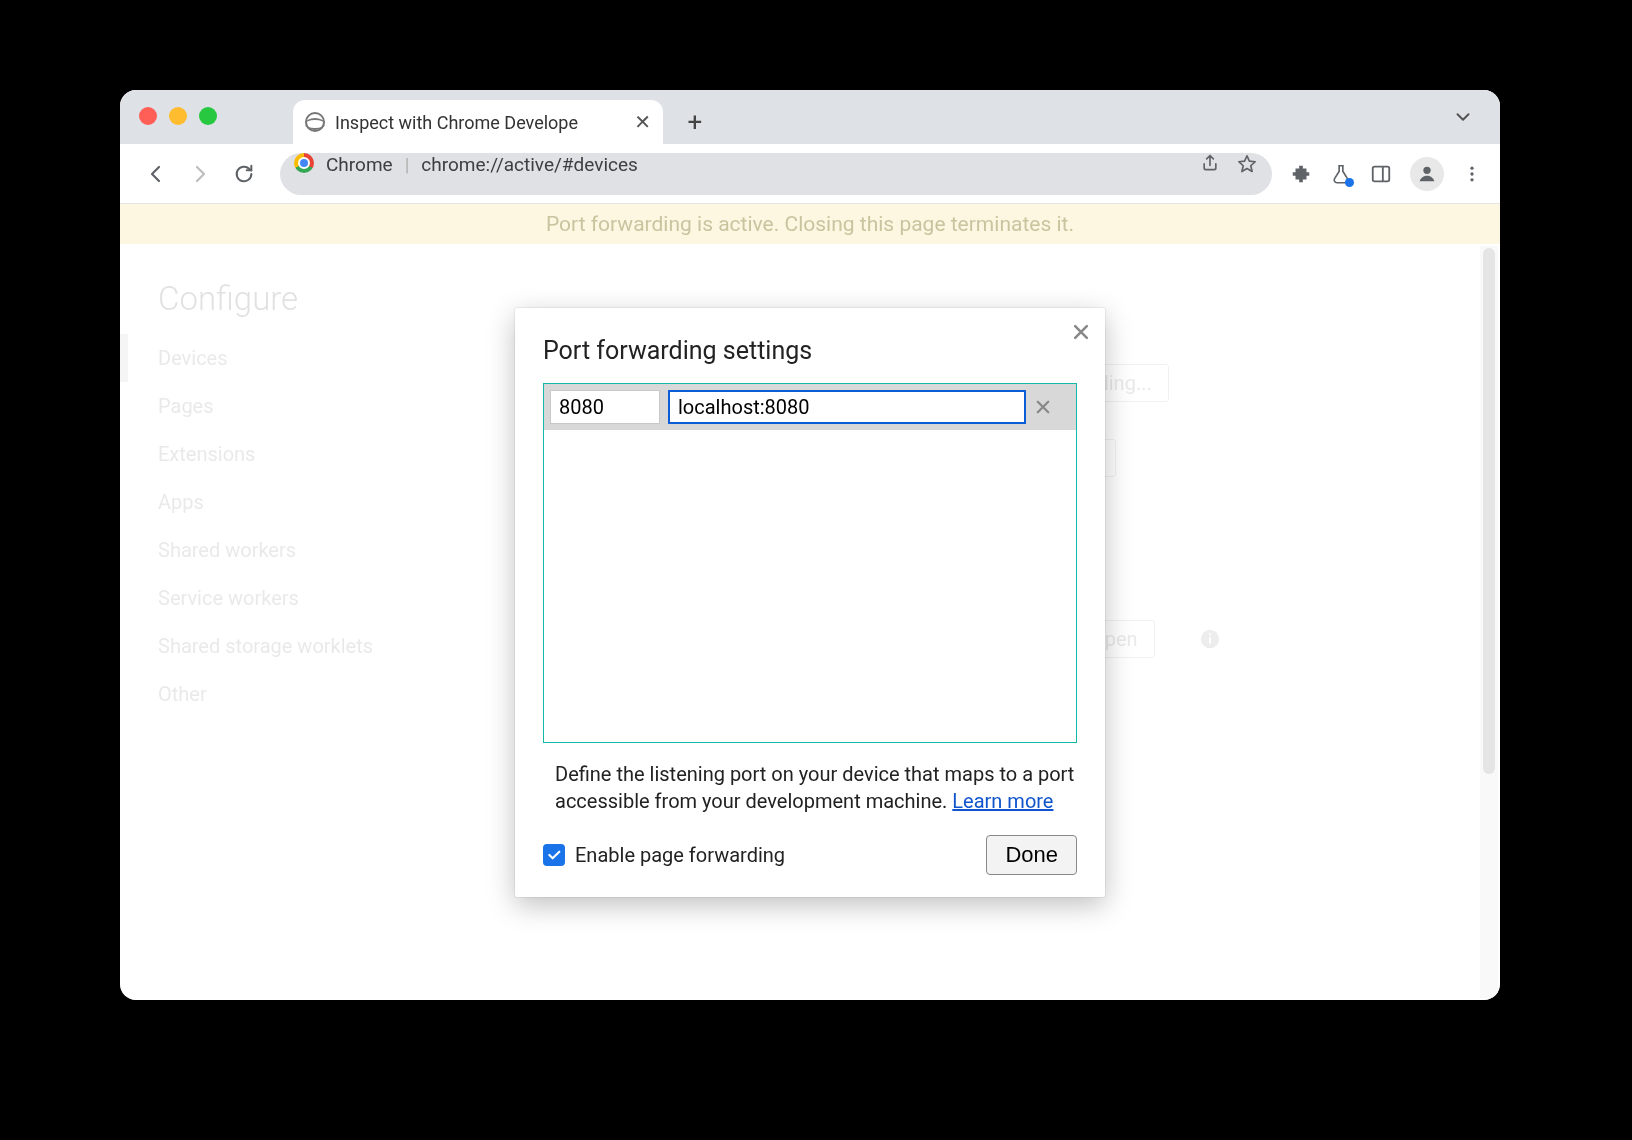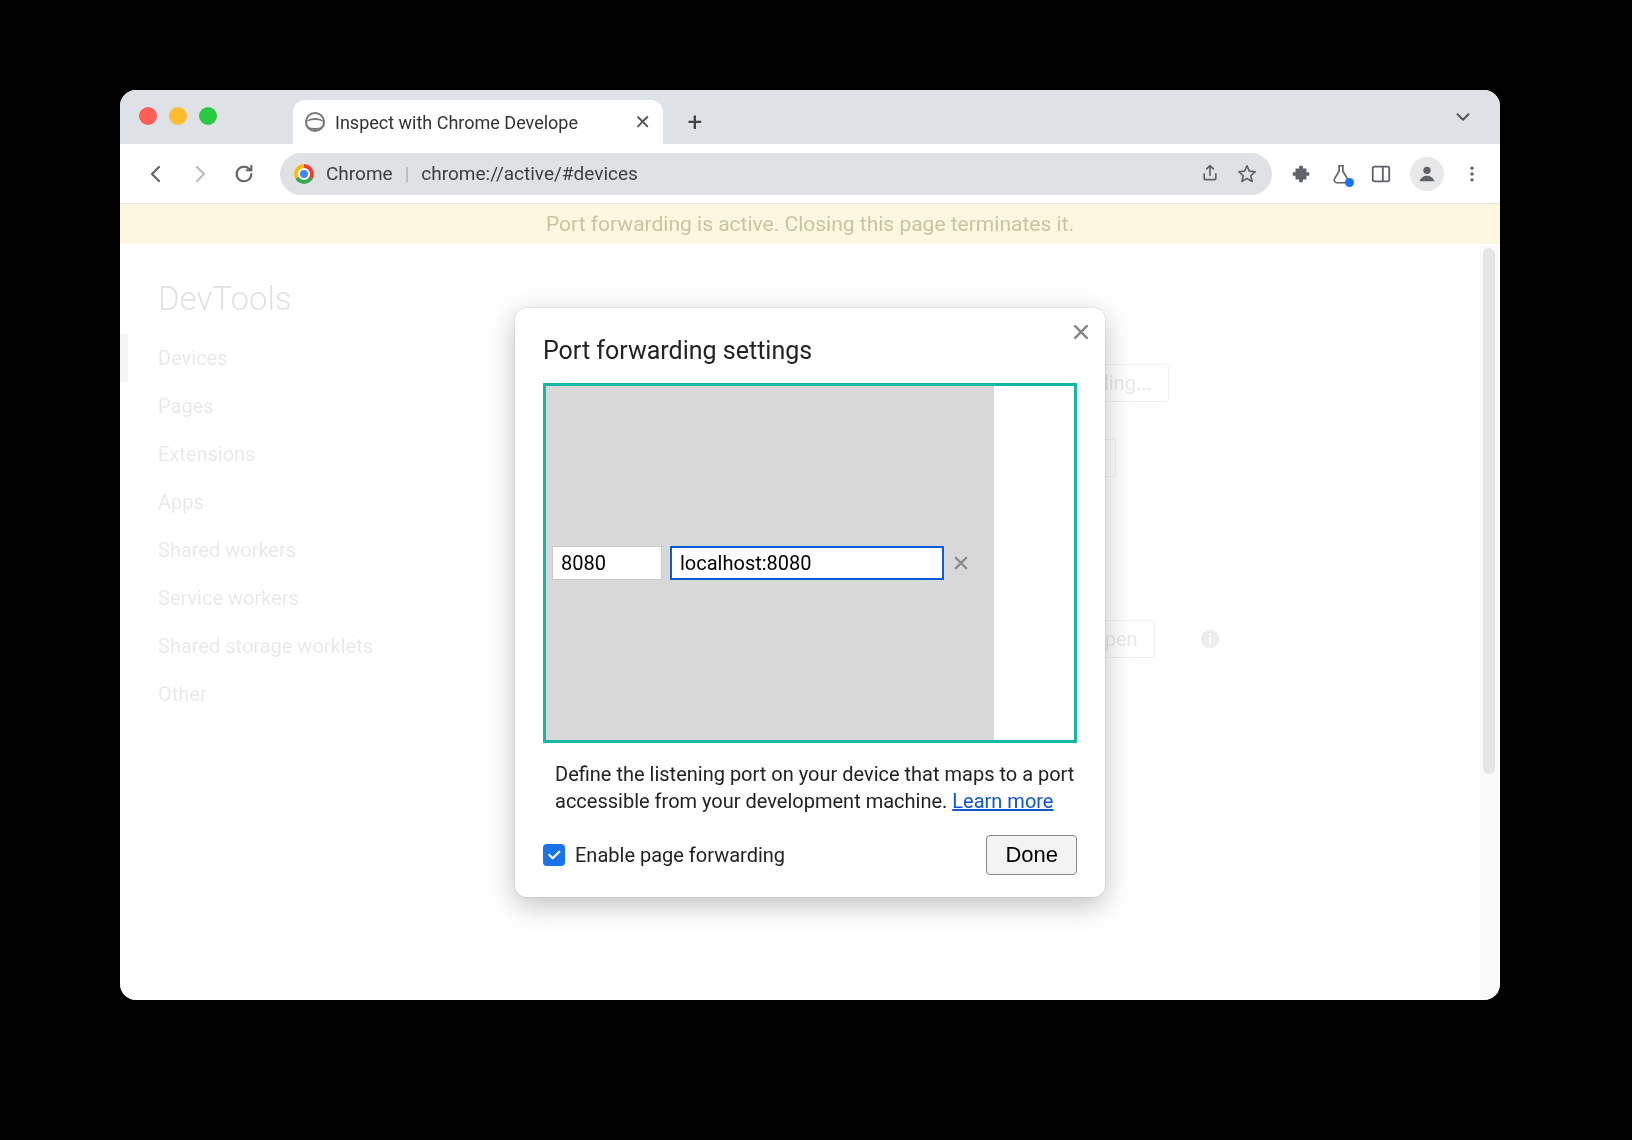--- a/index.html
+++ b/index.html
@@ -98,21 +98,20 @@
     width: 36px; height: 36px;
     display:flex; align-items:center; justify-content:center;
     color:#5f6368; cursor:pointer; border-radius:50%;
   }
   .url-bar {
     flex: 1;
     height: 42px;
     background: #dfe1e4;
     border-radius: 21px;
     display: flex;
-    align-items: center;
     padding: 0 14px;
     gap: 12px;
     color:#3c4043;
     font-size: 19px;
     margin: 0 10px;
   }
   .url-bar .chrome-logo {
     width:20px;height:20px;border-radius:50%;
     background: conic-gradient(#ea4335 0 120deg,#34a853 120deg 240deg,#fbbc05 240deg 360deg);
     position:relative; flex:none;
@@ -191,40 +190,40 @@
     inset:0;
     background: rgba(255,255,255,0.55);
     display:flex;
     justify-content:center;
     align-items:flex-start;
   }
   .modal {
     margin-top: 64px;
     width: 590px;
     background:#fff;
-    border-radius: 12px;
+    border-radius: 2px;
     box-shadow: 0 8px 28px rgba(0,0,0,0.25), 0 0 0 1px rgba(0,0,0,0.05);
     padding: 28px 28px 22px 28px;
     position:relative;
   }
   .modal-close {
     position:absolute;
     right:14px; top:14px;
     color:#888; cursor:pointer;
   }
   .modal-title {
     font-size: 25px;
     color:#222;
     margin-bottom: 18px;
   }
   .rules {
-    border: 3px solid #14b8a6;
+    border: 1px solid #14b8a6;
     height: 360px;
     display:flex;
-    flex-direction:row;
+    flex-direction:column;
   }
   .rule-row {
     display:flex;
     align-items:center;
     padding: 6px;
     gap: 8px;
   }
   .rule-row.existing {
     background:#d8d8d8;
   }
@@ -392,21 +391,21 @@
           </svg>
       </span>
     </div>
   </div>
 
   <div class="banner">Port forwarding is active. Closing this page terminates it.</div>
 
   <div class="content">
 
     <div class="sidebar">
-      <div class="sidebar-title">DevTools</div>
+      <div class="sidebar-title">Configure</div>
       <div class="sidebar-list">
         <div class="sidebar-item active">Devices</div>
         <div class="sidebar-item">Pages</div>
         <div class="sidebar-item">Extensions</div>
         <div class="sidebar-item">Apps</div>
         <div class="sidebar-item">Shared workers</div>
         <div class="sidebar-item">Service workers</div>
         <div class="sidebar-item">Shared storage worklets</div>
         <div class="sidebar-item">Other</div>
       </div>

